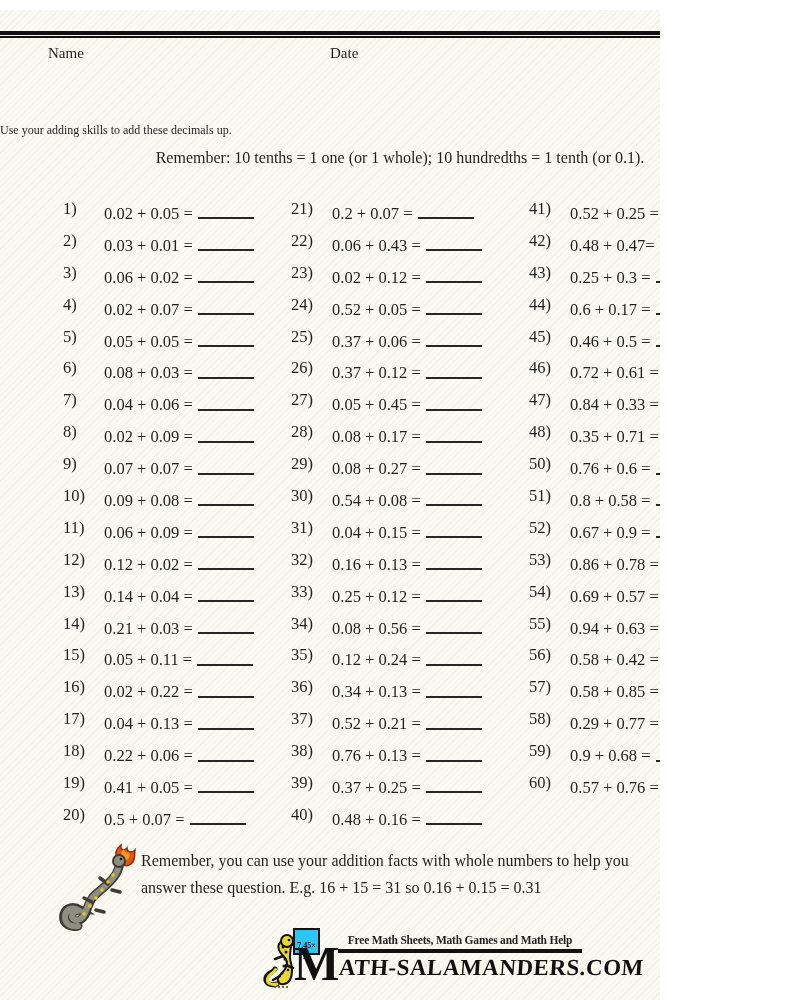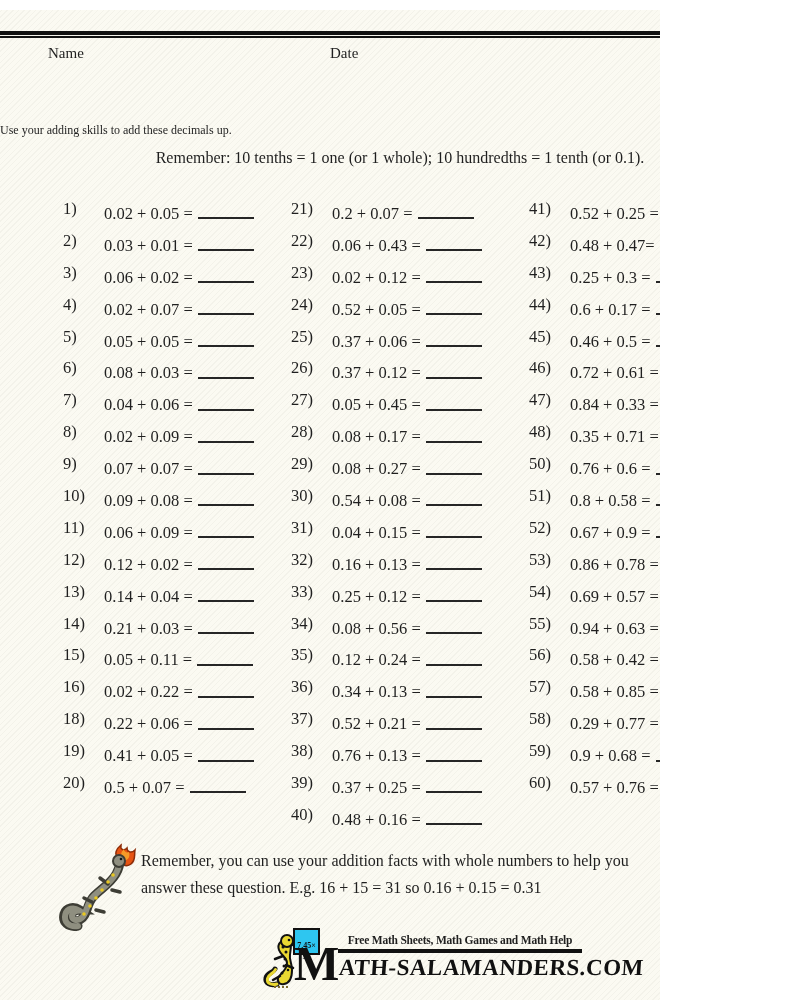--- a/index.html
+++ b/index.html
@@ -212,20 +212,25 @@
       <span class="prob-expr">0.05 + 0.11 =</span>
       <span class="answer-blank"></span>
     </div>
 
     <div class="prob-row">
       <span class="prob-num">16)</span>
       <span class="prob-expr">0.02 + 0.22 =</span>
       <span class="answer-blank"></span>
     </div>
 
+    <div class="prob-row">
+      <span class="prob-num">17)</span>
+      <span class="prob-expr">0.04 + 0.13 =</span>
+      <span class="answer-blank"></span>
+    </div>
 
     <div class="prob-row">
       <span class="prob-num">18)</span>
       <span class="prob-expr">0.22 + 0.06 =</span>
       <span class="answer-blank"></span>
     </div>
 
     <div class="prob-row">
       <span class="prob-num">19)</span>
       <span class="prob-expr">0.41 + 0.05 =</span>

